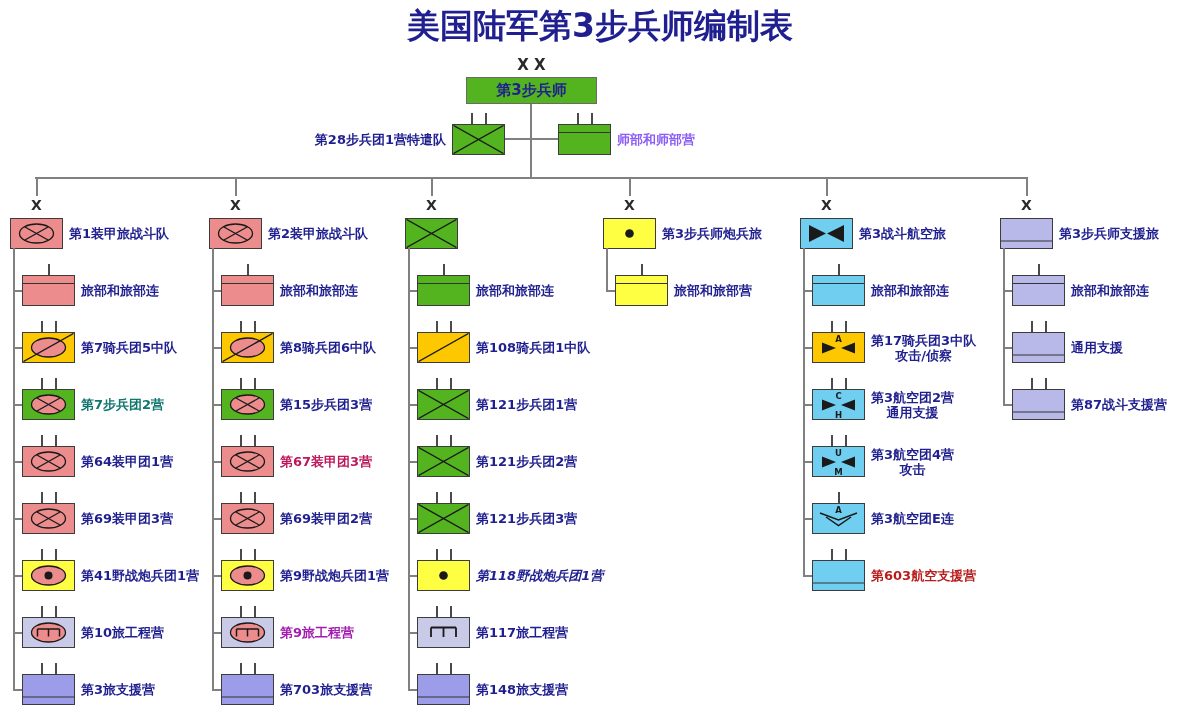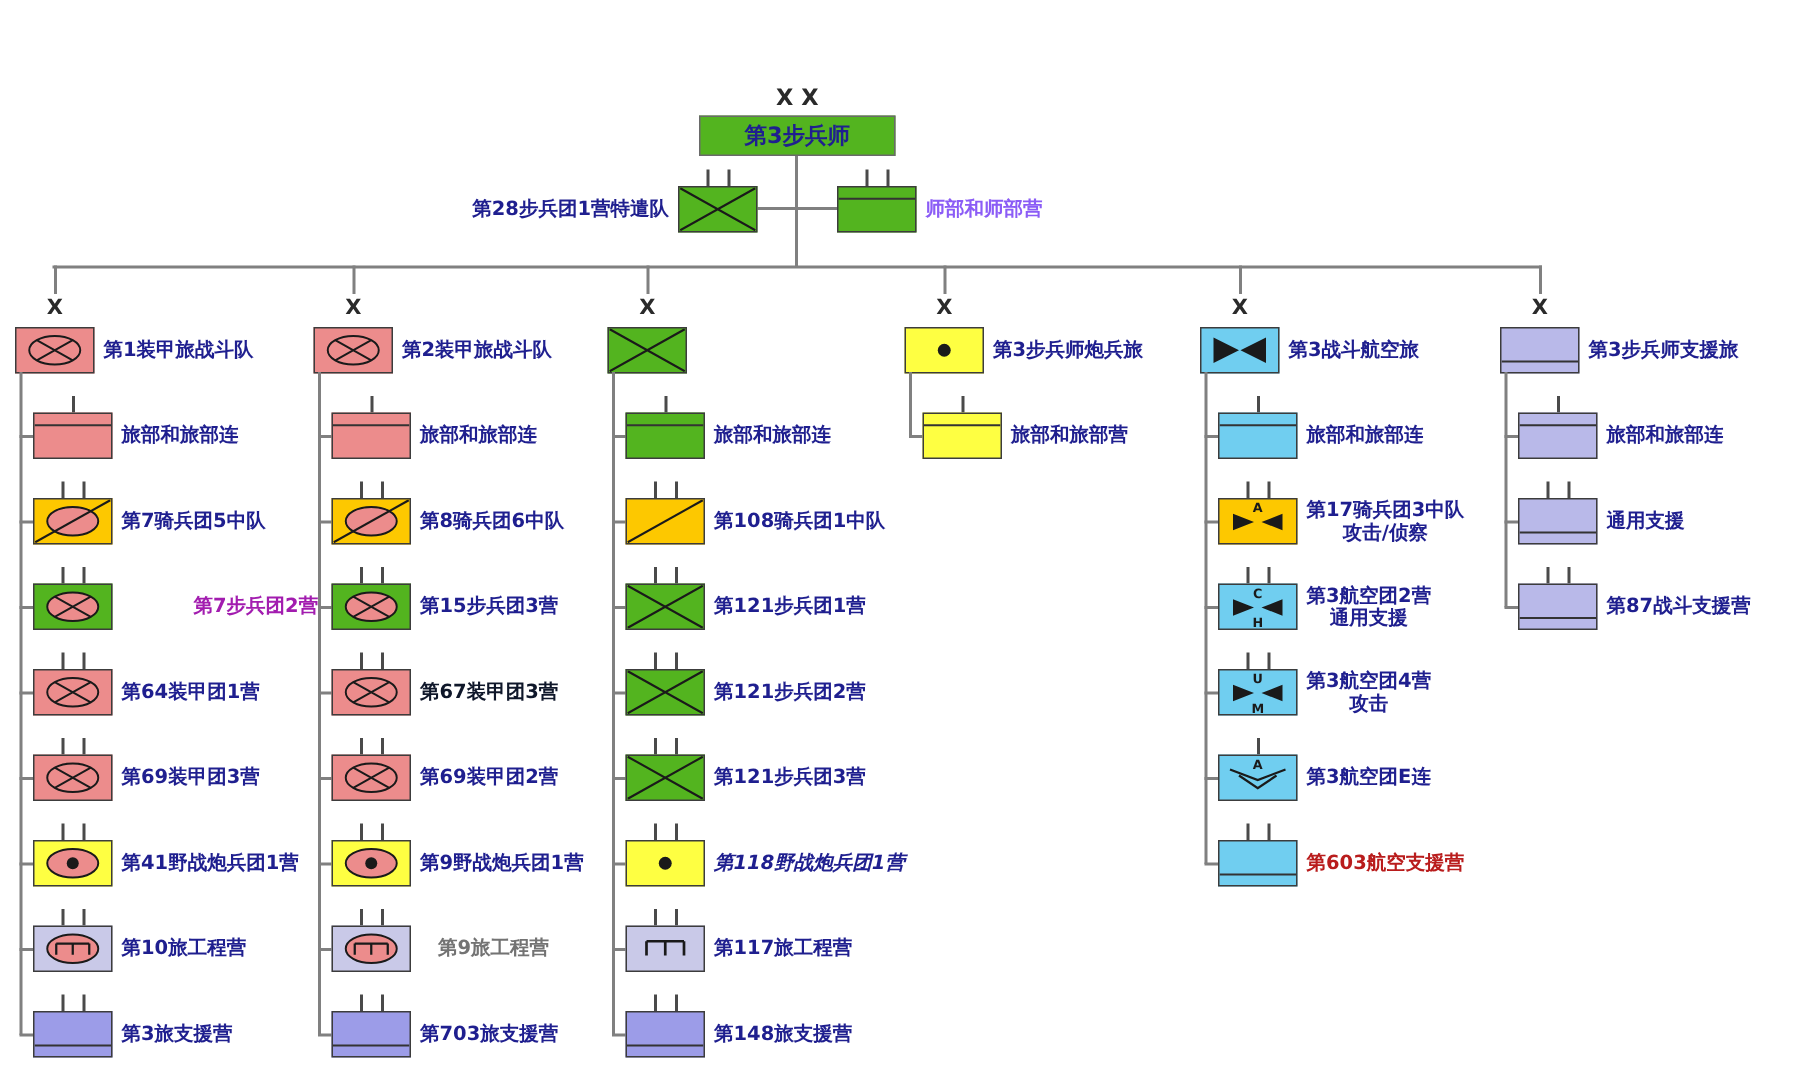--- a/index.html
+++ b/index.html
@@ -17,20 +17,21 @@
   .line{position:absolute;}
   .tick{position:absolute;width:2px;height:11px;background:#4a4a4a;}
   .ech{position:absolute;text-align:center;font-size:14px;font-weight:bold;
        color:#2a2a2a;line-height:18px;}
   .divlabel{position:absolute;text-align:center;font-size:15px;font-weight:bold;}
 </style>
 </head>
 <body>
 
 <div id="canvas">
+    <div class="title" style="color: rgb(31, 31, 143);">美国陆军第3步兵师编制表</div>
     <div class="ech" style="left: 466px; top: 56px; width: 131px; font-size: 15px;">X X</div>
     <div class="box" style="left: 466px; top: 77px; width: 131px; height: 27px; background: rgb(83, 180, 31); border-color: rgb(106, 106, 106);"></div>
     <div class="divlabel" style="left: 466px; top: 81px; width: 131px; color: rgb(31, 31, 143);">第3步兵师</div>
     <div class="line" style="left: 530px; top: 104px; width: 2px; height: 74px; background: rgb(128, 128, 128);"></div>
     <div class="line" style="left: 35px; top: 177px; width: 993px; height: 2px; background: rgb(128, 128, 128);"></div>
     <div class="line" style="left: 505px; top: 138px; width: 53px; height: 2px; background: rgb(128, 128, 128);"></div>
     <div class="tick" style="left: 470.5px; top: 113px;"></div>
     <div class="tick" style="left: 484.5px; top: 113px;"></div>
     <div class="box" style="left: 452px; top: 124px; background: rgb(83, 180, 31);">
       <svg xmlns="http://www.w3.org/2000/svg" width="51" height="29" viewBox="0 0 51 29">
@@ -76,21 +77,21 @@
     <div class="lbl" style="left: 81px; top: 340px; color: rgb(31, 31, 143);">第7骑兵团5中队</div>
     <div class="line" style="left: 13px; top: 404px; width: 9px; height: 1.5px; background: rgb(128, 128, 128);"></div>
     <div class="tick" style="left: 40.5px; top: 378px;"></div>
     <div class="tick" style="left: 54.5px; top: 378px;"></div>
     <div class="box" style="left: 22px; top: 389px; background: rgb(83, 180, 31);">
       <svg xmlns="http://www.w3.org/2000/svg" width="51" height="29" viewBox="0 0 51 29">
         <ellipse cx="25.5" cy="14.5" rx="17" ry="9.5" fill="#ec8c8c" stroke="#1a1a1a" stroke-width="1.3"></ellipse>
         <path d="M13.5 7.8 L37.5 21.2 M13.5 21.2 L37.5 7.8" stroke="#1a1a1a" stroke-width="1.3" fill="none"></path>
       </svg>
     </div>
-    <div class="lbl" style="left: 81px; top: 397px; color: #a21caf; margin-left: 48px;">第7步兵团2营</div>
+    <div class="lbl" style="left: 81px; top: 397px; color: #0f766e;">第7步兵团2营</div>
     <div class="line" style="left: 13px; top: 461px; width: 9px; height: 1.5px; background: rgb(128, 128, 128);"></div>
     <div class="tick" style="left: 40.5px; top: 435px;"></div>
     <div class="tick" style="left: 54.5px; top: 435px;"></div>
     <div class="box" style="left: 22px; top: 446px; background: rgb(236, 140, 140);">
       <svg xmlns="http://www.w3.org/2000/svg" width="51" height="29" viewBox="0 0 51 29">
         <ellipse cx="25.5" cy="14.5" rx="17" ry="9.5" fill="#ec8c8c" stroke="#1a1a1a" stroke-width="1.3"></ellipse>
         <path d="M13.5 7.8 L37.5 21.2 M13.5 21.2 L37.5 7.8" stroke="#1a1a1a" stroke-width="1.3" fill="none"></path>
       </svg>
     </div>
     <div class="lbl" style="left: 81px; top: 454px; color: rgb(31, 31, 143);">第64装甲团1营</div>
@@ -173,21 +174,21 @@
     <div class="lbl" style="left: 280px; top: 397px; color: rgb(31, 31, 143);">第15步兵团3营</div>
     <div class="line" style="left: 212px; top: 461px; width: 9px; height: 1.5px; background: rgb(128, 128, 128);"></div>
     <div class="tick" style="left: 239.5px; top: 435px;"></div>
     <div class="tick" style="left: 253.5px; top: 435px;"></div>
     <div class="box" style="left: 221px; top: 446px; background: rgb(236, 140, 140);">
       <svg xmlns="http://www.w3.org/2000/svg" width="51" height="29" viewBox="0 0 51 29">
         <ellipse cx="25.5" cy="14.5" rx="17" ry="9.5" fill="#ec8c8c" stroke="#1a1a1a" stroke-width="1.3"></ellipse>
         <path d="M13.5 7.8 L37.5 21.2 M13.5 21.2 L37.5 7.8" stroke="#1a1a1a" stroke-width="1.3" fill="none"></path>
       </svg>
     </div>
-    <div class="lbl" style="left: 280px; top: 454px; color: #0f172a;">第67装甲团3营</div>
+    <div class="lbl" style="left: 280px; top: 454px; color: #be185d;">第67装甲团3营</div>
     <div class="line" style="left: 212px; top: 518px; width: 9px; height: 1.5px; background: rgb(128, 128, 128);"></div>
     <div class="tick" style="left: 239.5px; top: 492px;"></div>
     <div class="tick" style="left: 253.5px; top: 492px;"></div>
     <div class="box" style="left: 221px; top: 503px; background: rgb(236, 140, 140);">
       <svg xmlns="http://www.w3.org/2000/svg" width="51" height="29" viewBox="0 0 51 29">
         <ellipse cx="25.5" cy="14.5" rx="17" ry="9.5" fill="#ec8c8c" stroke="#1a1a1a" stroke-width="1.3"></ellipse>
         <path d="M13.5 7.8 L37.5 21.2 M13.5 21.2 L37.5 7.8" stroke="#1a1a1a" stroke-width="1.3" fill="none"></path>
       </svg>
     </div>
     <div class="lbl" style="left: 280px; top: 511px; color: rgb(31, 31, 143);">第69装甲团2营</div>
@@ -203,21 +204,21 @@
     <div class="lbl" style="left: 280px; top: 568px; color: rgb(31, 31, 143);">第9野战炮兵团1营</div>
     <div class="line" style="left: 212px; top: 632px; width: 9px; height: 1.5px; background: rgb(128, 128, 128);"></div>
     <div class="tick" style="left: 239.5px; top: 606px;"></div>
     <div class="tick" style="left: 253.5px; top: 606px;"></div>
     <div class="box" style="left: 221px; top: 617px; background: rgb(201, 201, 232);">
       <svg xmlns="http://www.w3.org/2000/svg" width="51" height="29" viewBox="0 0 51 29">
         <ellipse cx="25.5" cy="14.5" rx="17" ry="9.5" fill="#ec8c8c" stroke="#1a1a1a" stroke-width="1.3"></ellipse>
         <path d="M14.5 11 H36.5 M14.5 11 V18.5 M25.5 11 V18.5 M36.5 11 V18.5" stroke="#1a1a1a" stroke-width="1.5" fill="none"></path>
       </svg>
     </div>
-    <div class="lbl" style="left: 292px; top: 625px; color: #737373;">第9旅工程营</div>
+    <div class="lbl" style="left: 280px; top: 625px; color: #a21caf;">第9旅工程营</div>
     <div class="line" style="left: 212px; top: 689px; width: 9px; height: 1.5px; background: rgb(128, 128, 128);"></div>
     <div class="tick" style="left: 239.5px; top: 663px;"></div>
     <div class="tick" style="left: 253.5px; top: 663px;"></div>
     <div class="box" style="left: 221px; top: 674px; background: rgb(156, 156, 232);">
       <svg xmlns="http://www.w3.org/2000/svg" width="51" height="29" viewBox="0 0 51 29">
         <line x1="0" y1="22" x2="51" y2="22" stroke="#333" stroke-width="1.2"></line>
       </svg>
     </div>
     <div class="lbl" style="left: 280px; top: 682px; color: rgb(31, 31, 143);">第703旅支援营</div>
     <div class="line" style="left: 430.5px; top: 177px; width: 2px; height: 19px; background: rgb(128, 128, 128);"></div>

